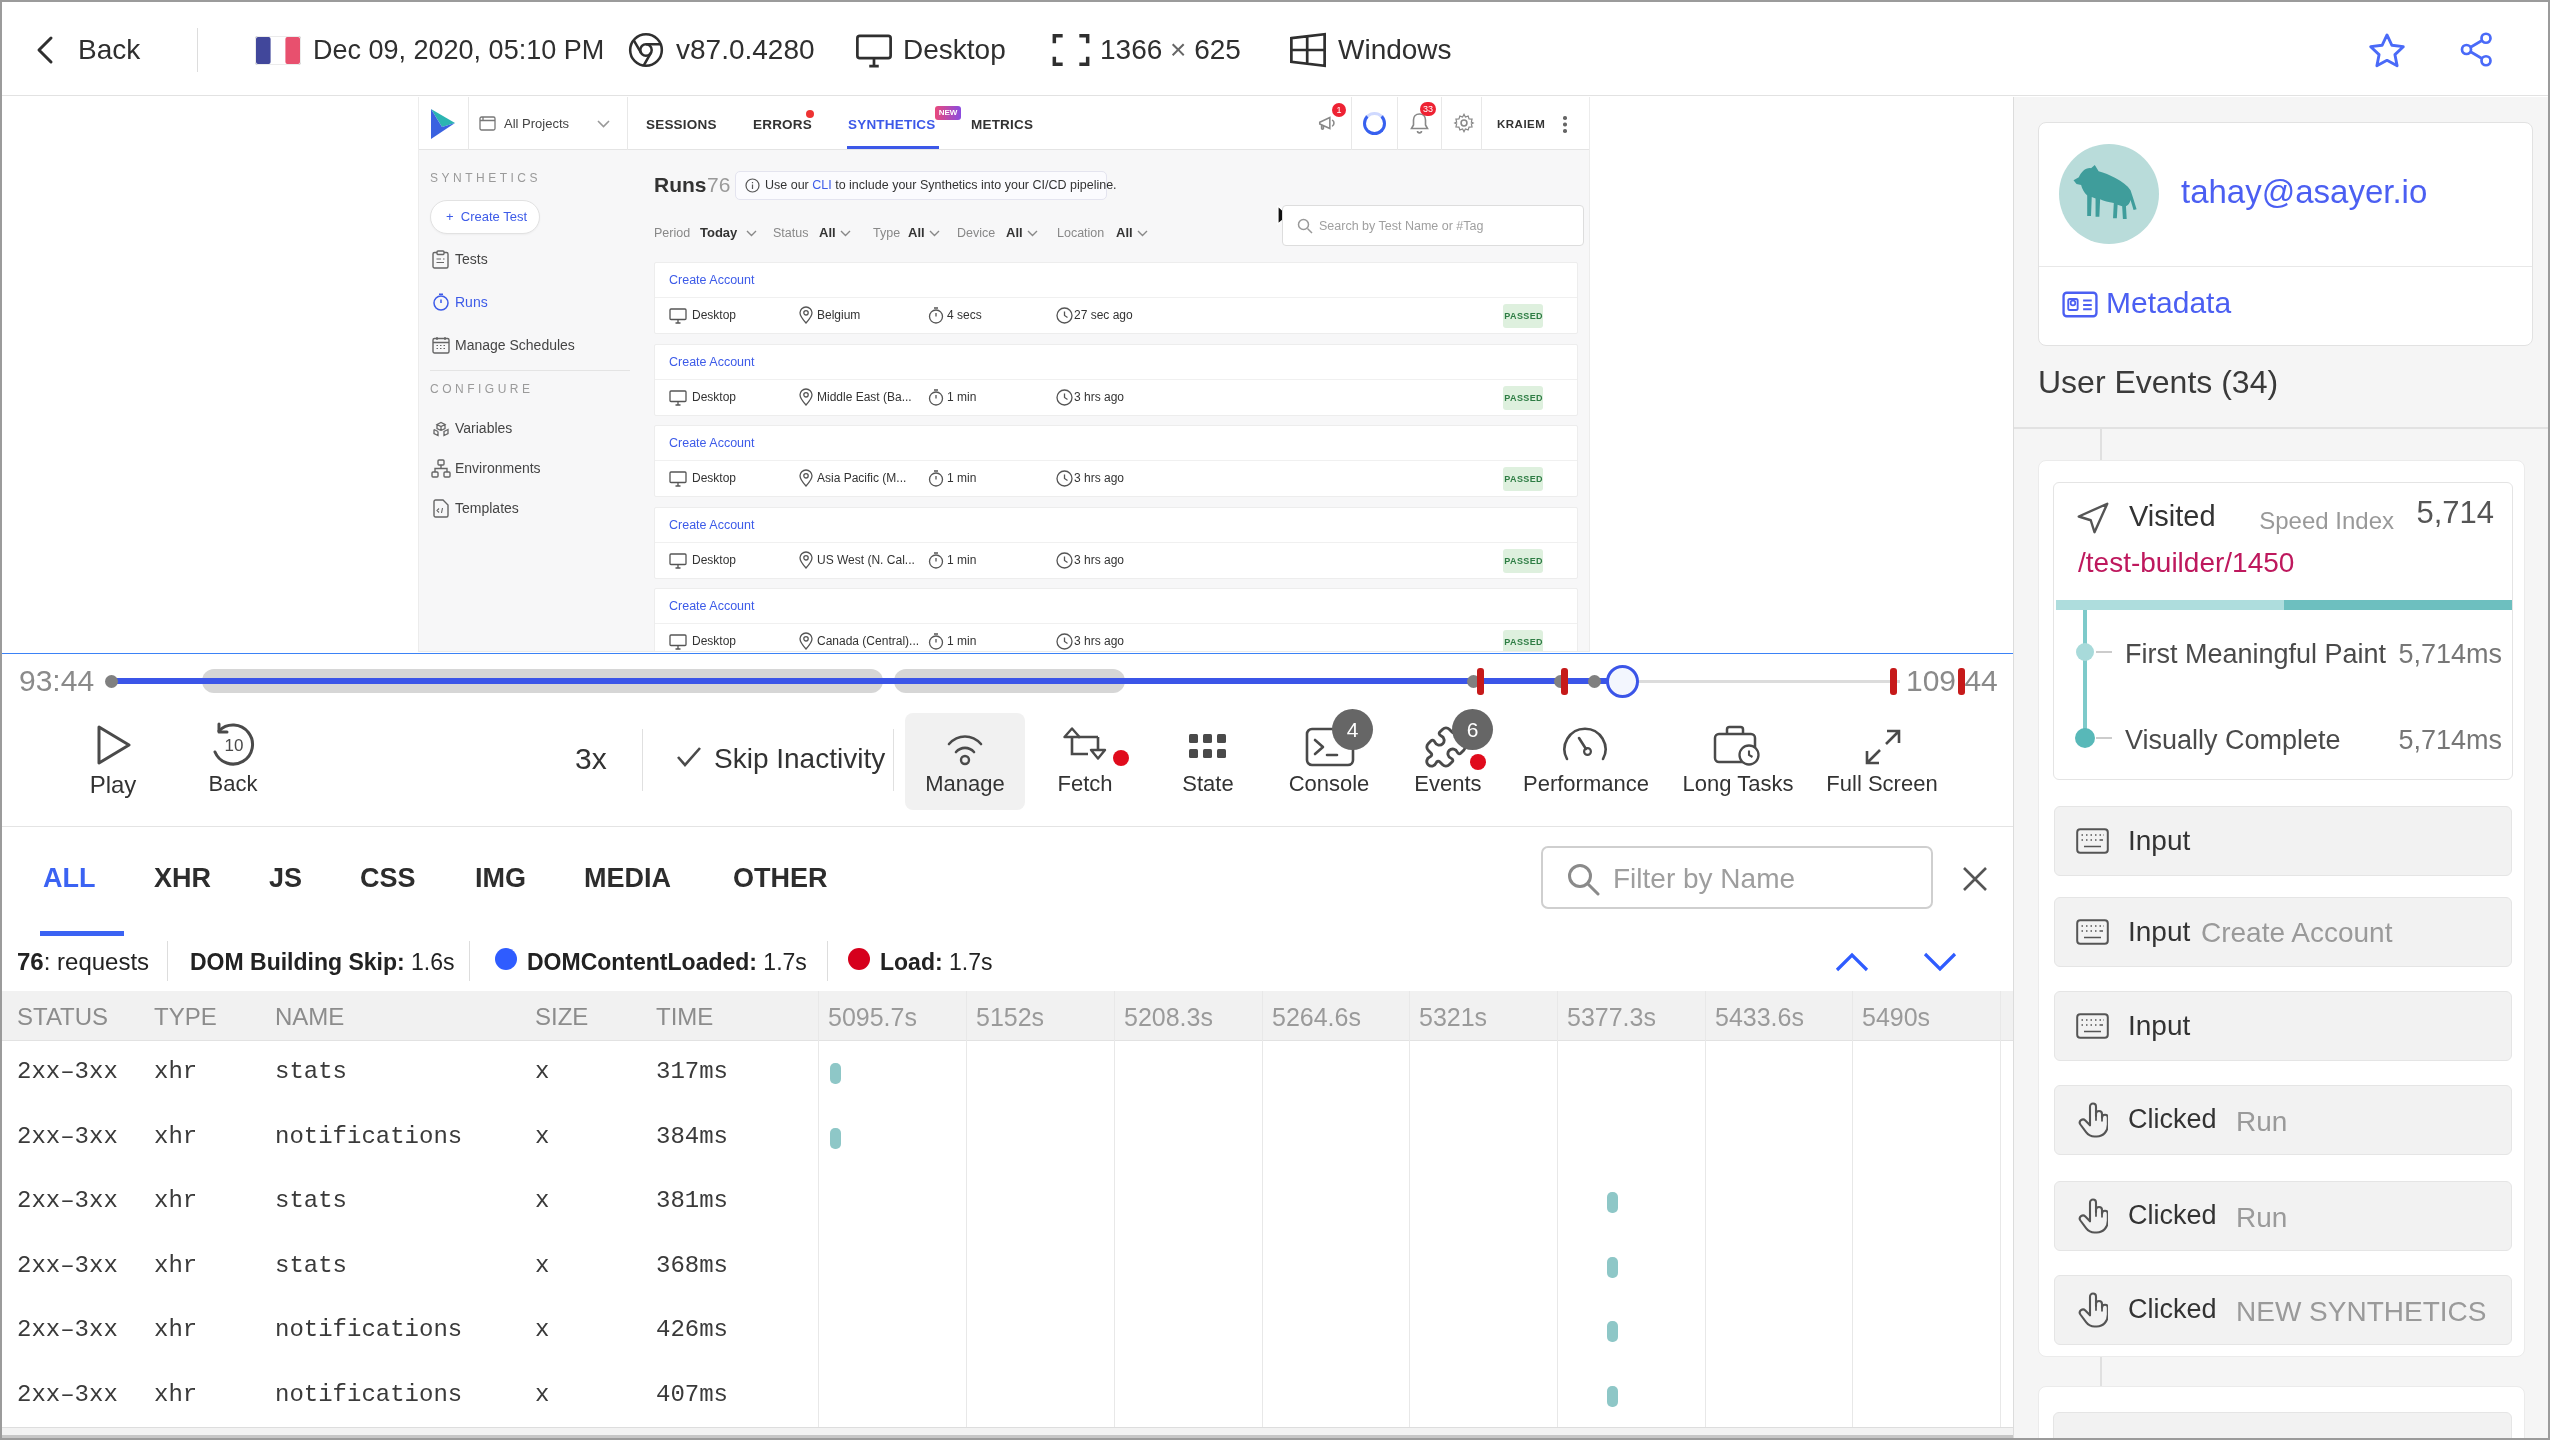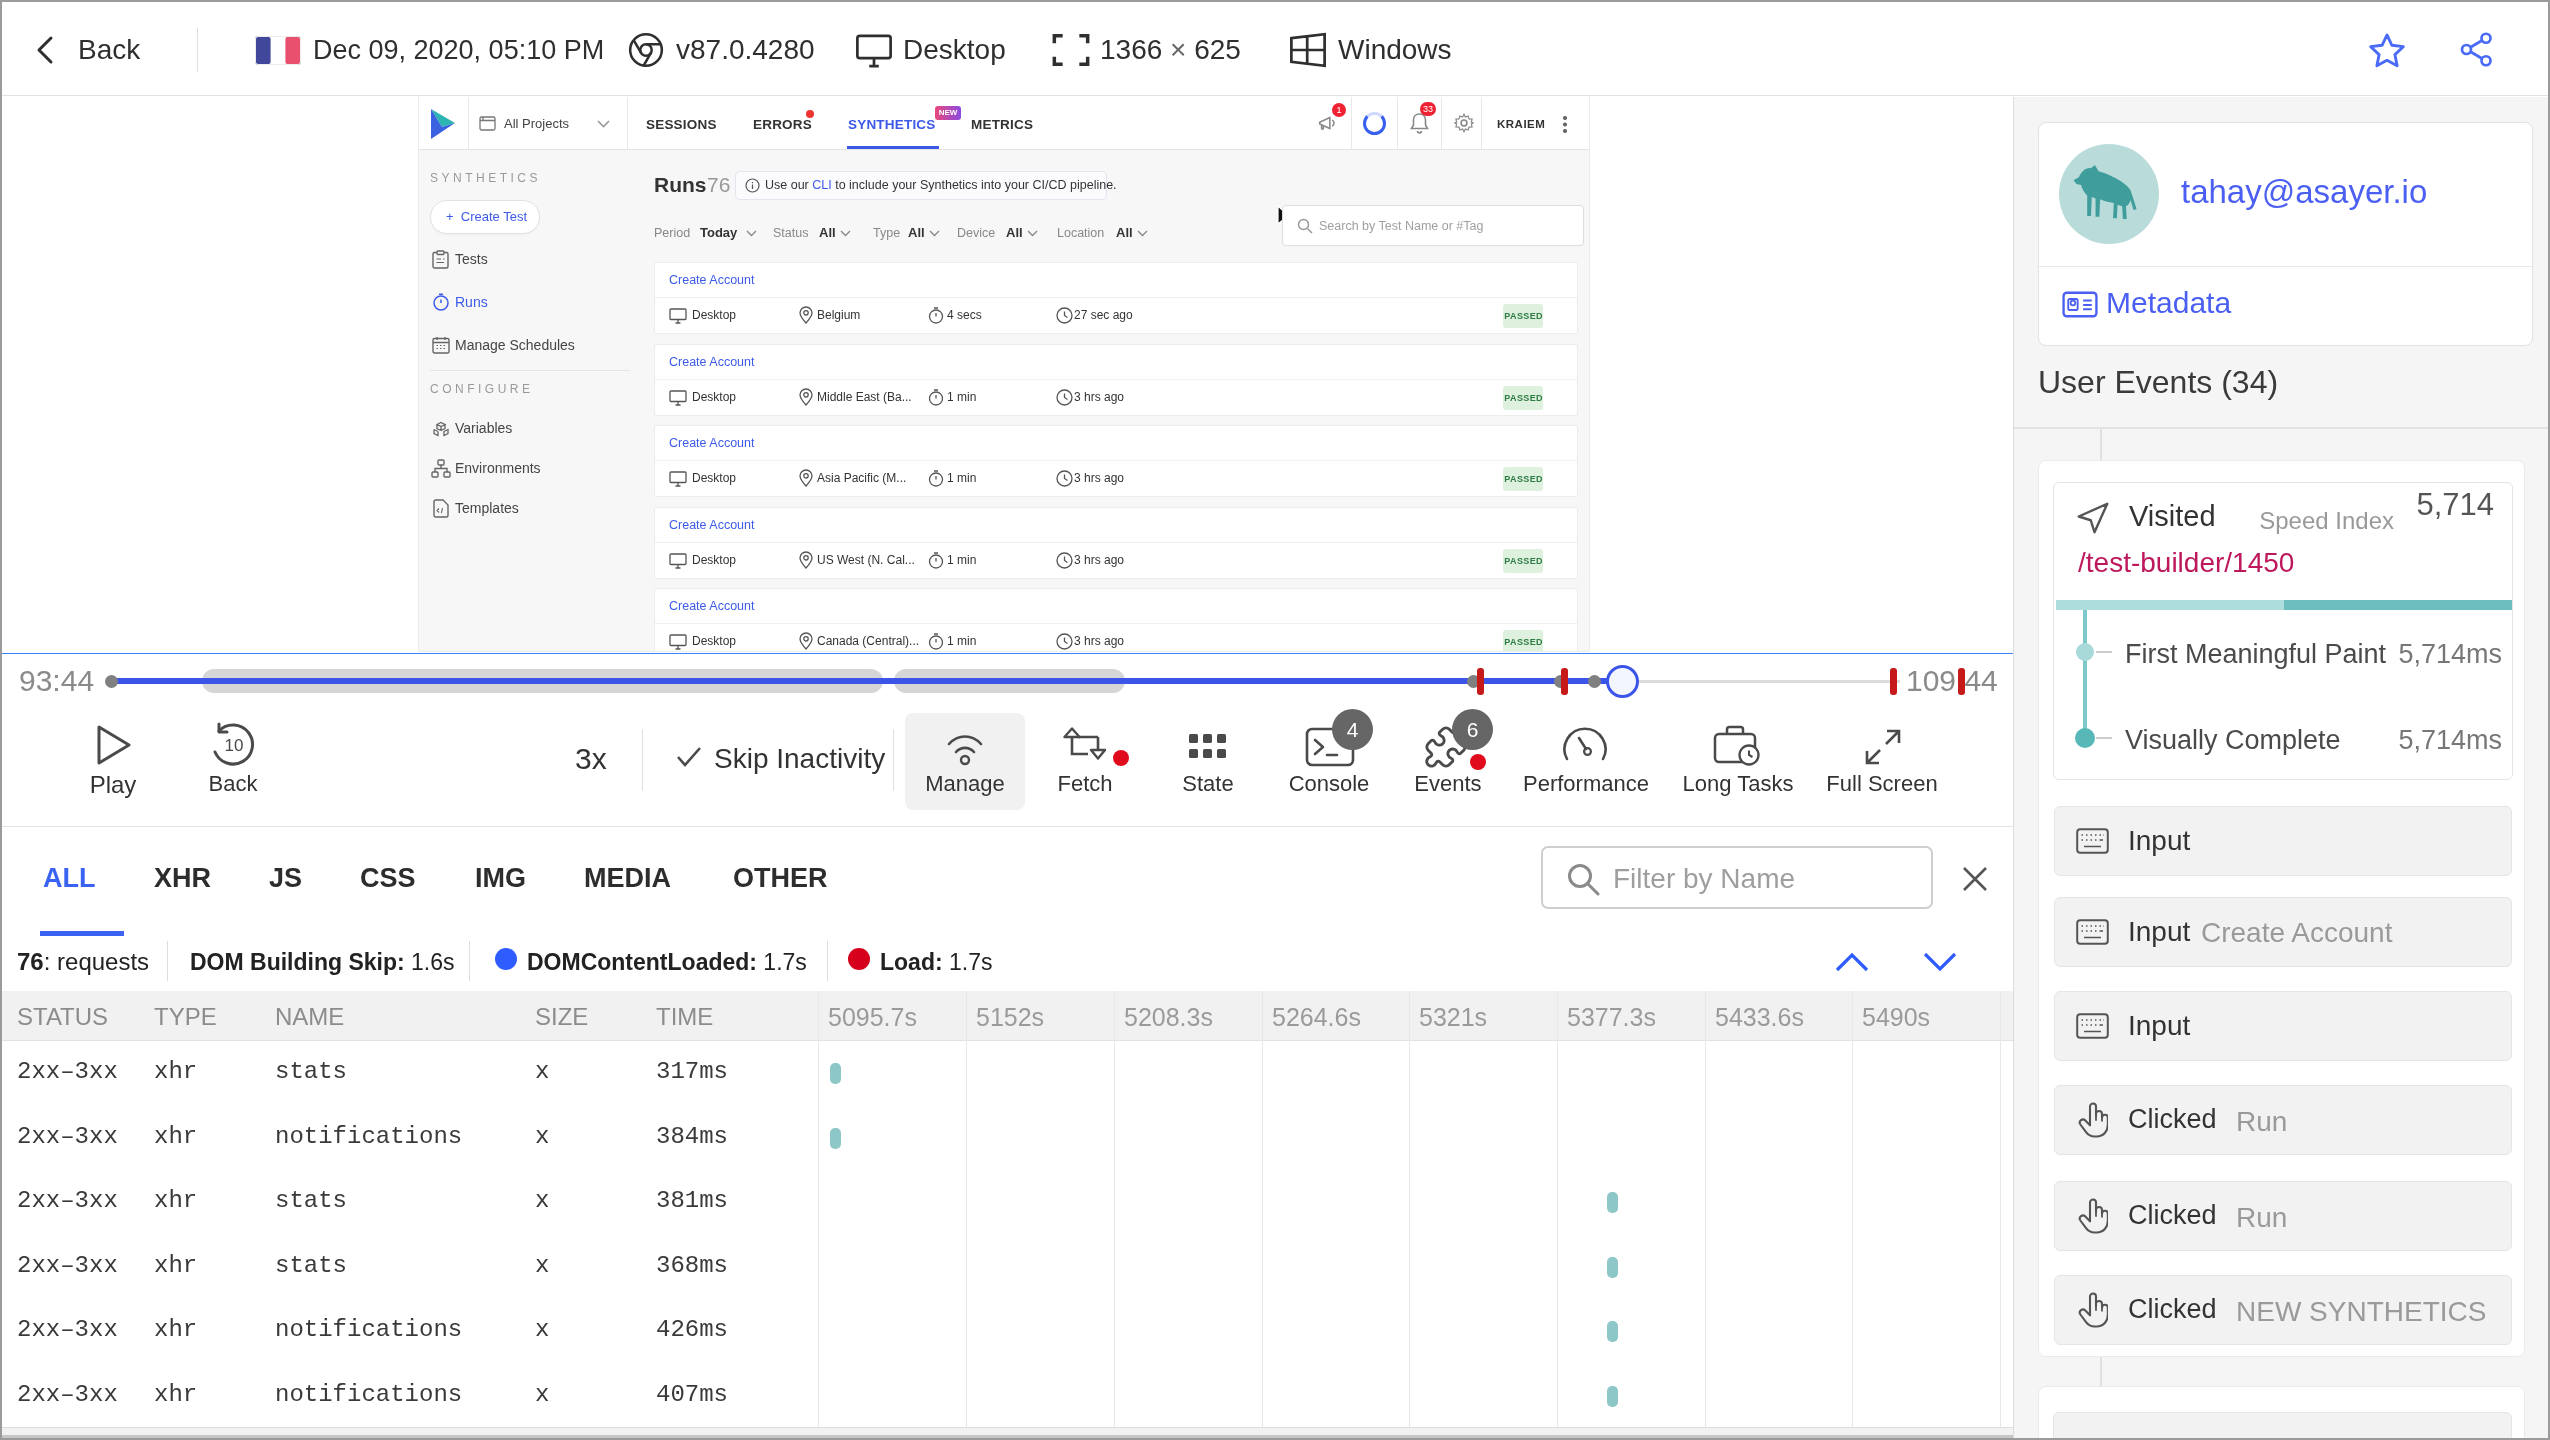--- a/index.html
+++ b/index.html
@@ -544,21 +544,21 @@
     <div class="abs" style="left:24px;top:267px;font-size:32px;color:#3a3a3a">User Events (34)</div>
     <div class="abs" style="left:0;top:330px;width:537px;height:2px;background:#e2e2e2"></div>
     <div class="abs" style="left:24px;top:363px;width:487px;height:897px;background:#fff;border:1px solid #ebebeb;border-radius:8px"></div>
 
     <div class="abs" style="left:39px;top:385px;width:460px;height:298px;background:#fff;border:1px solid #e4e4e4;border-radius:6px">
       <svg class="abs" style="left:21px;top:17px" width="36" height="36" viewBox="0 0 24 24" fill="none" stroke="#555" stroke-width="1.6" stroke-linejoin="round">
           <path d="M2.5 11 L21.5 2.5 L13 21.5 L10.5 13.5 Z"></path>
         </svg>
       <div class="abs" style="left:75px;top:17px;font-size:29px;color:#333">Visited</div>
       <div class="abs" style="left:128px;top:24px;width:212px;text-align:right;font-size:24px;color:#999">Speed Index</div>
-      <div class="abs" style="left:300px;top:4px;width:140px;text-align:right;font-size:31px;color:#555">5,714</div>
+      <div class="abs" style="left:300px;top:12px;width:140px;text-align:right;font-size:31px;color:#555">5,714</div>
       <div class="abs" style="left:24px;top:64px;font-size:28px;color:#be185d">/test-builder/1450</div>
       <div class="abs" style="left:2px;top:117px;width:228px;height:10px;background:#aedddd"></div>
       <div class="abs" style="left:230px;top:117px;width:228px;height:10px;background:#6dbfbf"></div>
       <div class="abs" style="left:29px;top:127px;width:4px;height:128px;background:#7ecaca"></div>
       <div class="abs" style="left:22px;top:160px;width:18px;height:18px;border-radius:50%;background:#a8dada"></div>
       <div class="abs" style="left:42px;top:168px;width:16px;height:2px;background:#ccc"></div>
       <div class="abs" style="left:71px;top:156px;font-size:27px;color:#4a4a4a">First Meaningful Paint</div>
       <div class="abs" style="left:308px;top:156px;width:140px;text-align:right;font-size:27px;color:#777">5,714ms</div>
       <div class="abs" style="left:21px;top:245px;width:20px;height:20px;border-radius:50%;background:#58b8b8"></div>
       <div class="abs" style="left:42px;top:254px;width:16px;height:2px;background:#ccc"></div>

